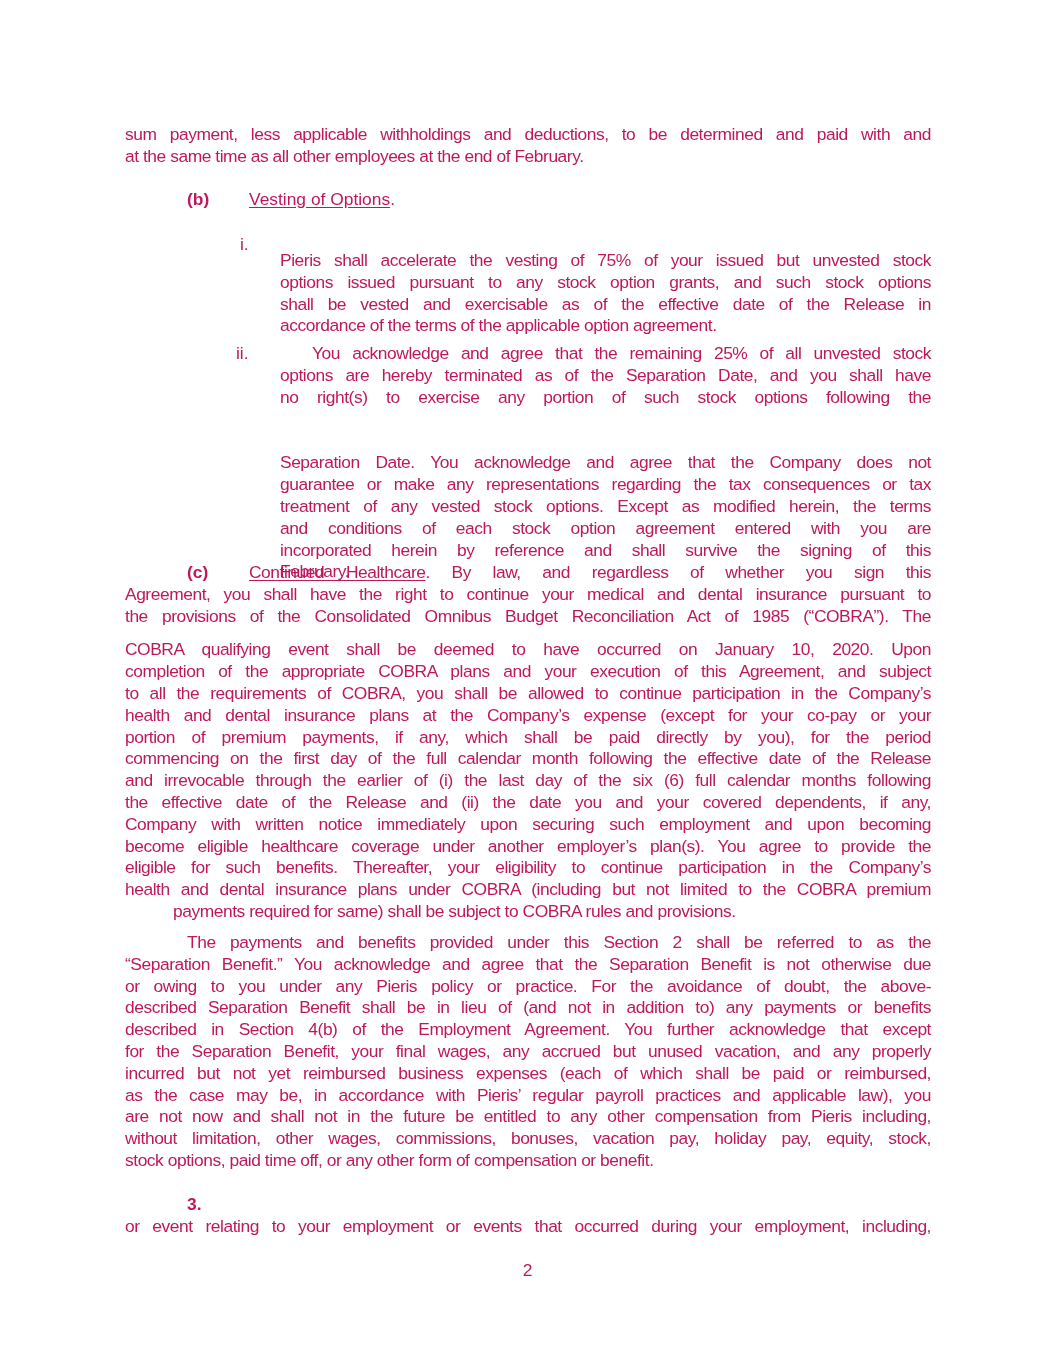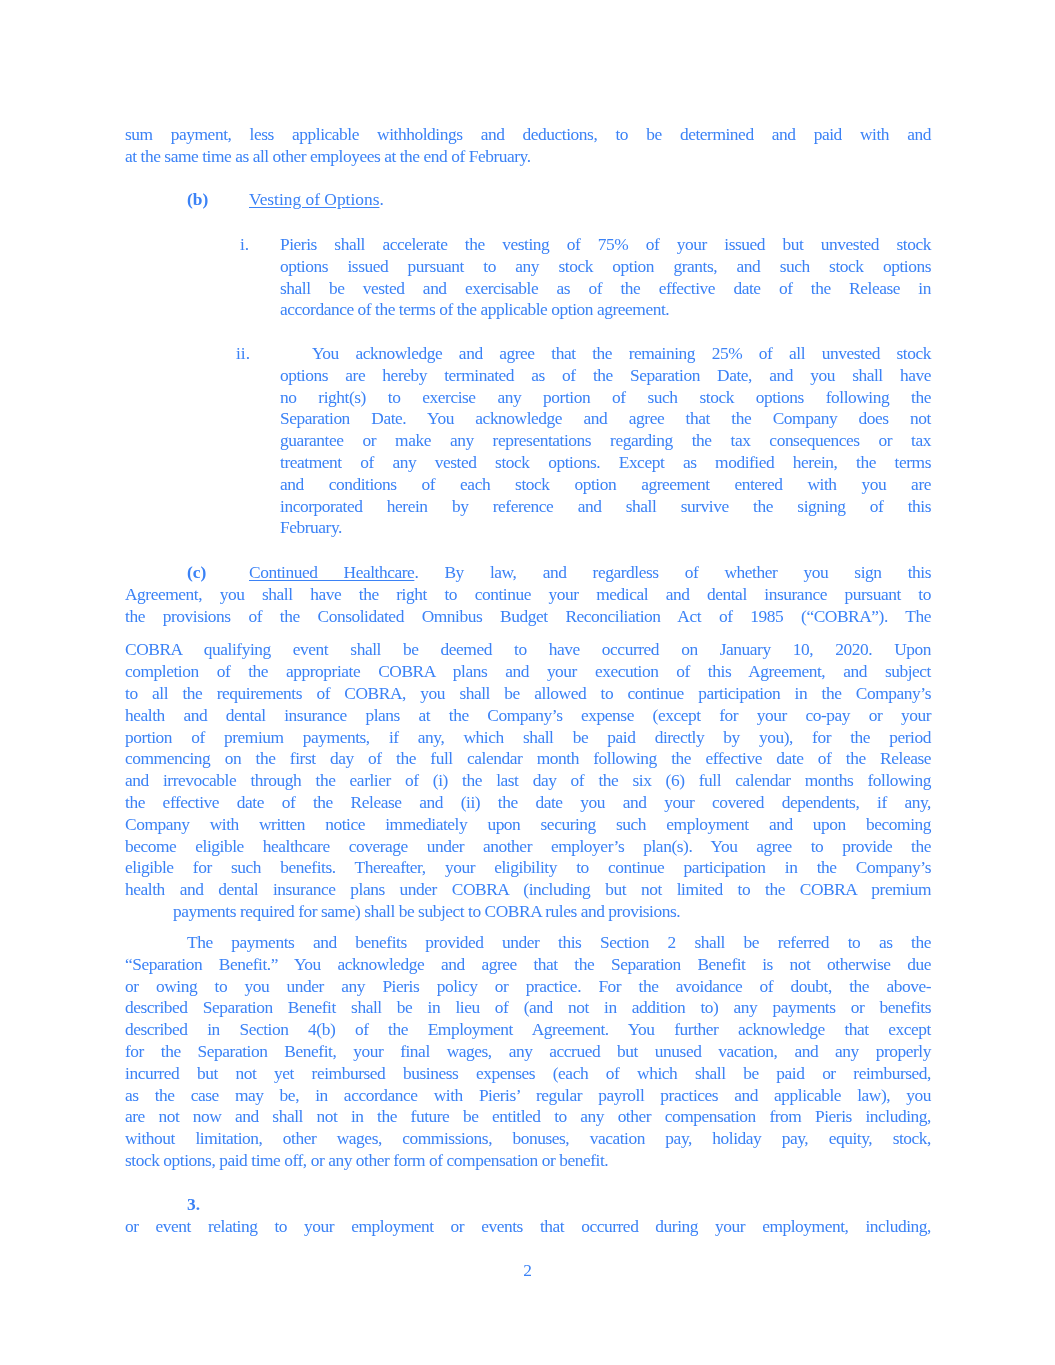--- a/index.html
+++ b/index.html
@@ -1,20 +1,20 @@
 <!DOCTYPE html>
 <html><head>
 <meta charset="utf-8">
 <style>
   html, body { margin: 0; padding: 0; background: #ffffff; }
   body { width: 1055px; height: 1365px; position: relative; overflow: hidden; }
   .page {
     position: absolute; left: 0; top: 0; width: 1055px; height: 992px;
-    background: #ffffff; color: #3b82f6;
-    font-family: Liberation Serif, serif;
+    background: #ffffff; color: #be185d;
+    font-family: Liberation Sans, sans-serif;
     font-size: 17.4px;
     line-height: 21.8px;
   }
   .block { position: absolute; left: 125px; width: 806px; text-align: justify; }
   .line { display: block; white-space: nowrap; text-align: justify; text-align-last: justify; height: 21.8px; letter-spacing: -0.45px; word-spacing: 0px; }
   .line.last { text-align-last: left; }
   .cond { transform-origin: left top; }
   .heading { position: absolute; }
   .u { text-decoration: underline; text-underline-offset: 2px; }
   .b { font-weight: bold; }
@@ -34,32 +34,32 @@
 
   <div class="heading" style="top:189px; left:187px;">
     <span class="b">(b)</span>
   </div>
   <div class="heading" style="top:189px; left:249px;">
     <span class="u">Vesting of Options</span><span>.</span>
   </div>
 
   <div class="num" style="top:234px; left:240px;">i.</div>
   <div class="sub" style="top:234px;">
-    <span class="line" style="display: block; white-space: normal;">Pieris shall accelerate the vesting of 75% of your issued but unvested stock</span>
+    <span class="line" style="display: block; white-space: normal; margin-top: 16px;">Pieris shall accelerate the vesting of 75% of your issued but unvested stock</span>
     <span class="line" style="display: block; white-space: normal;">options issued pursuant to any stock option grants, and such stock options</span>
     <span class="line" style="display: block; white-space: normal;">shall be vested and exercisable as of the effective date of the Release in</span>
     <span class="line last" style="display: block; white-space: nowrap;">accordance of the terms of the applicable option agreement.</span>
   </div>
 
   <div class="num" style="top:343px; left:236px;">ii.</div>
   <div class="sub" style="top:343px;">
     <span class="line" style="display: block; white-space: normal; margin-left: 32px;">You acknowledge and agree that the remaining 25% of all unvested stock</span>
     <span class="line" style="display: block; white-space: normal;">options are hereby terminated as of the Separation Date, and you shall have</span>
     <span class="line" style="display: block; white-space: normal;">no right(s) to exercise any portion of such stock options following the</span>
-    <span class="line" style="display: block; white-space: normal;">Separation Date.  You acknowledge and agree that the Company does not</span>
+    <span class="line" style="display: block; white-space: normal; margin-top: 44px;">Separation Date.  You acknowledge and agree that the Company does not</span>
     <span class="line" style="display: block; white-space: normal;">guarantee or make any representations regarding the tax consequences or tax</span>
     <span class="line" style="display: block; white-space: normal;">treatment of any vested stock options.  Except as modified herein, the terms</span>
     <span class="line" style="display: block; white-space: normal;">and conditions of each stock option agreement entered with you are</span>
     <span class="line" style="display: block; white-space: normal;">incorporated herein by reference and shall survive the signing of this</span>
     <span class="line last" style="display: block; white-space: nowrap;">February.</span>
   </div>
 
   <div class="heading" style="top:562px; left:187px;">
     <span class="b">(c)</span>
   </div>

